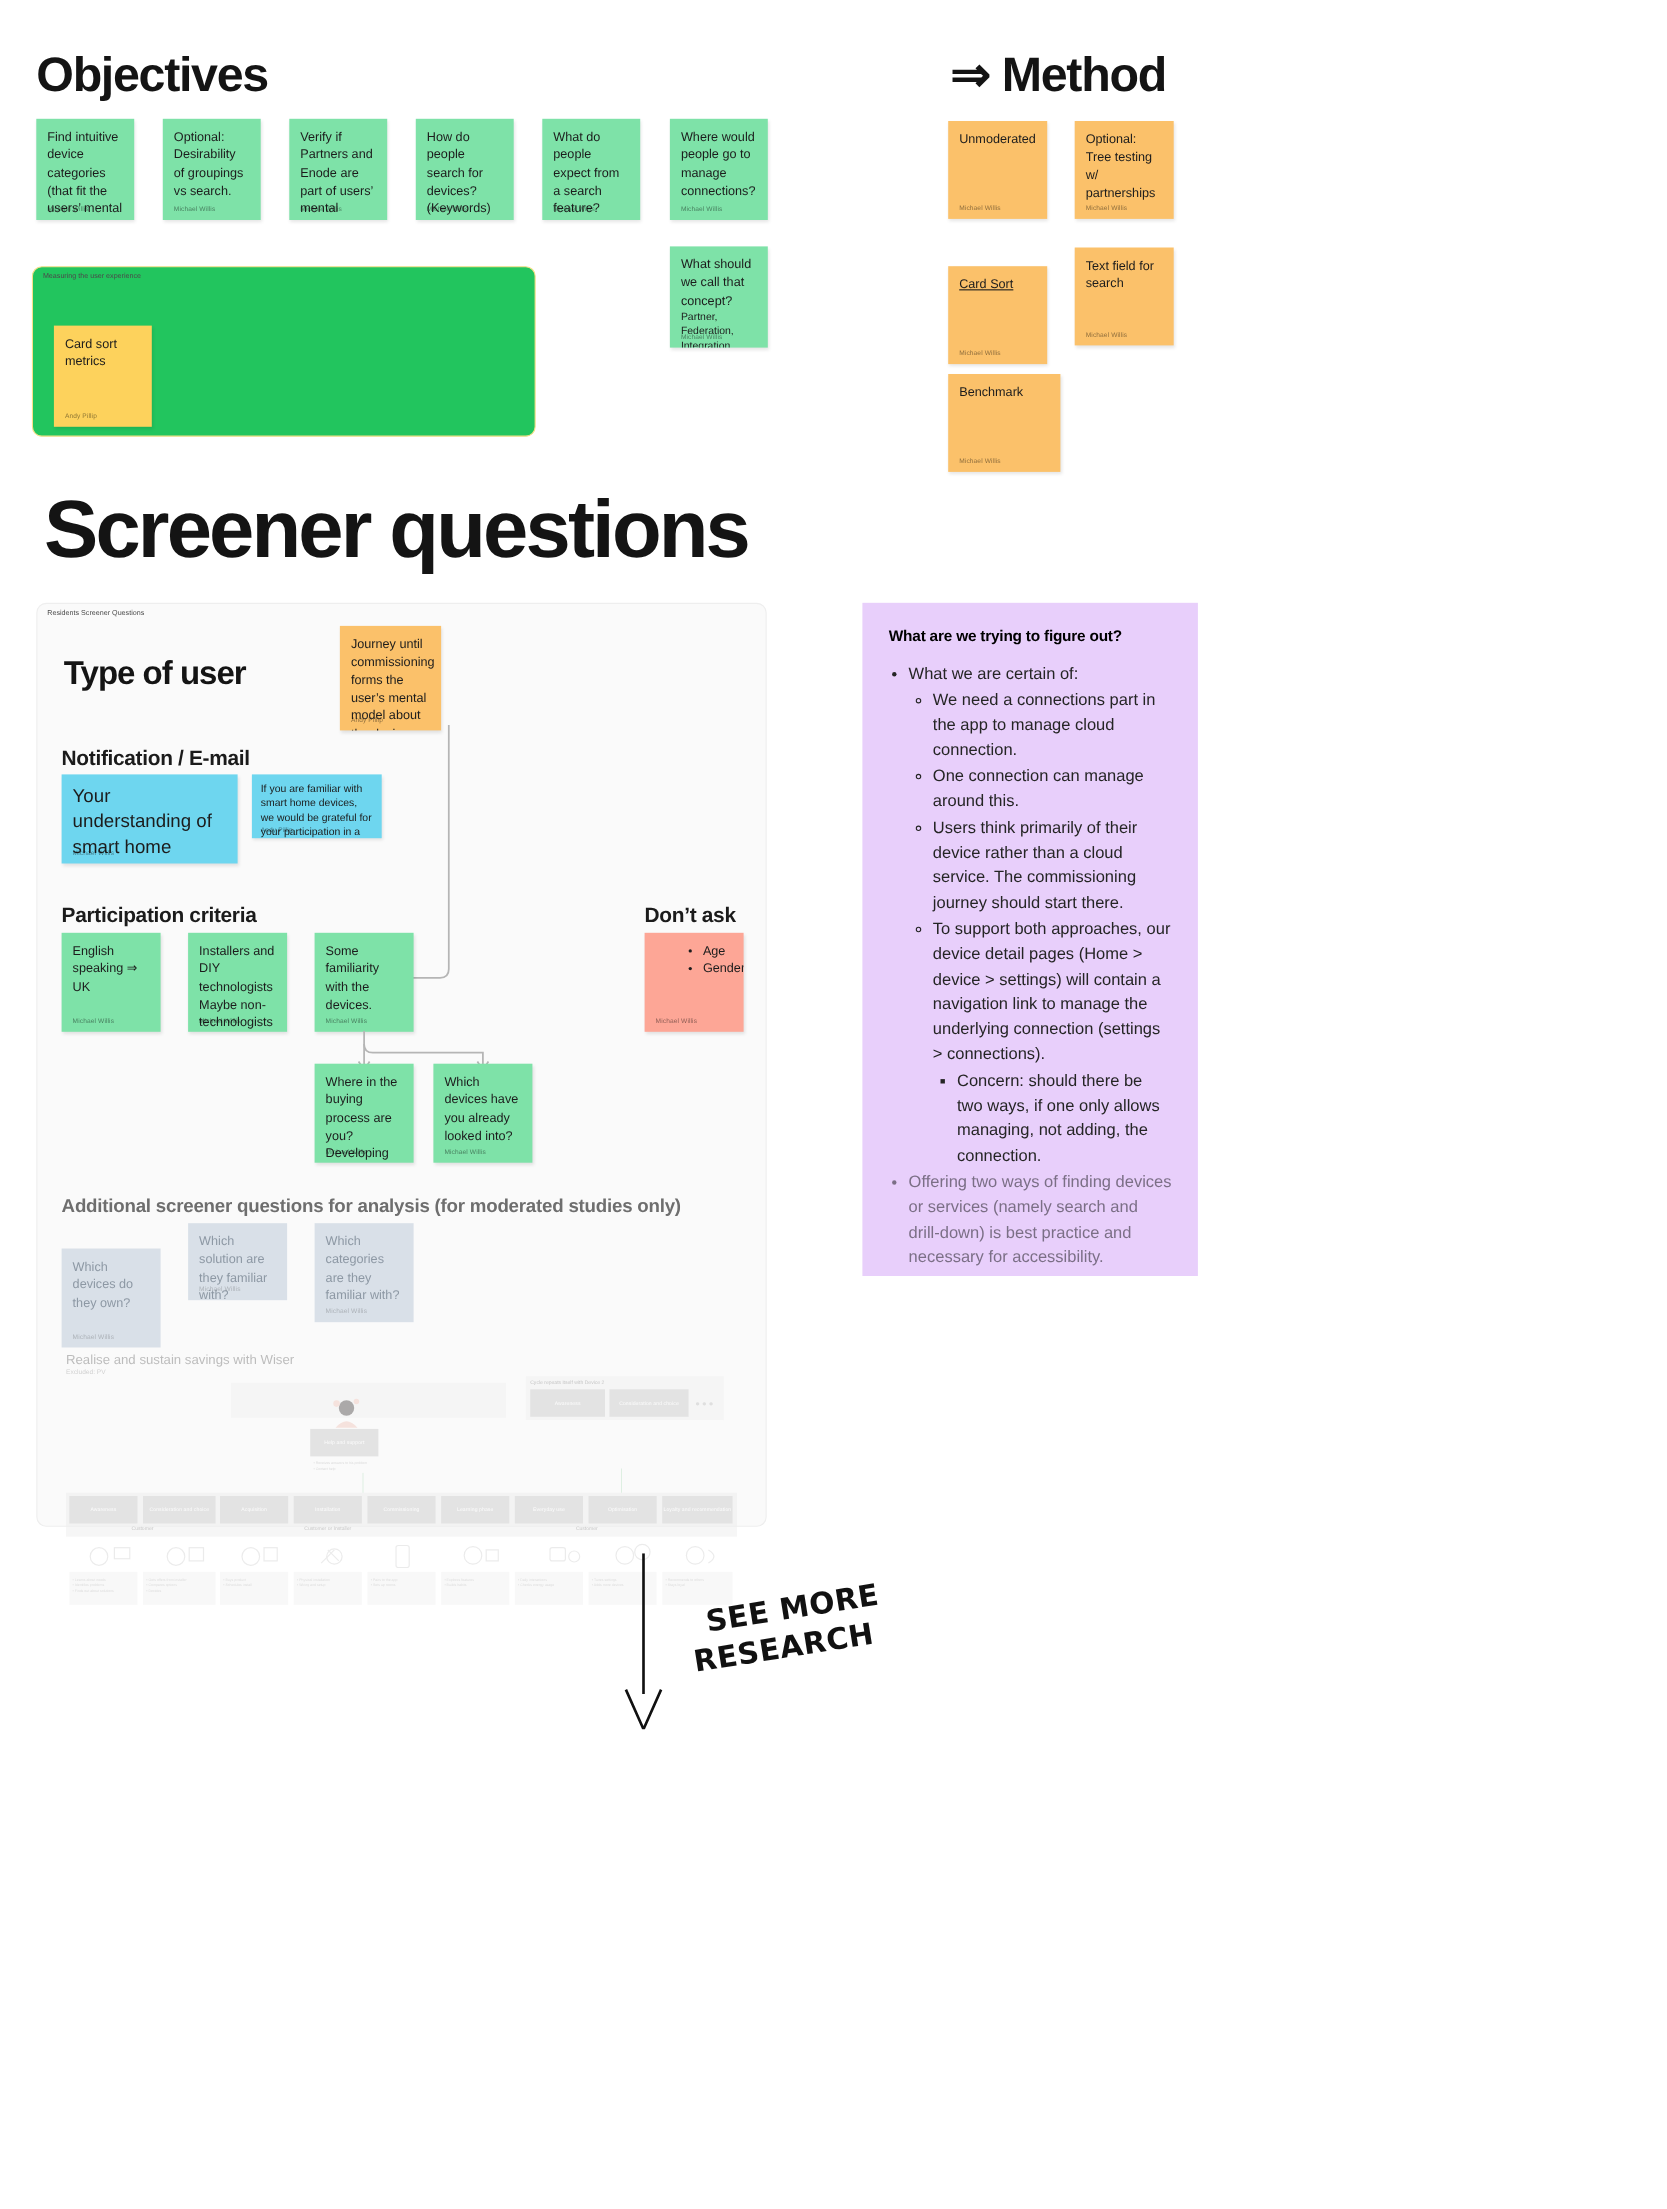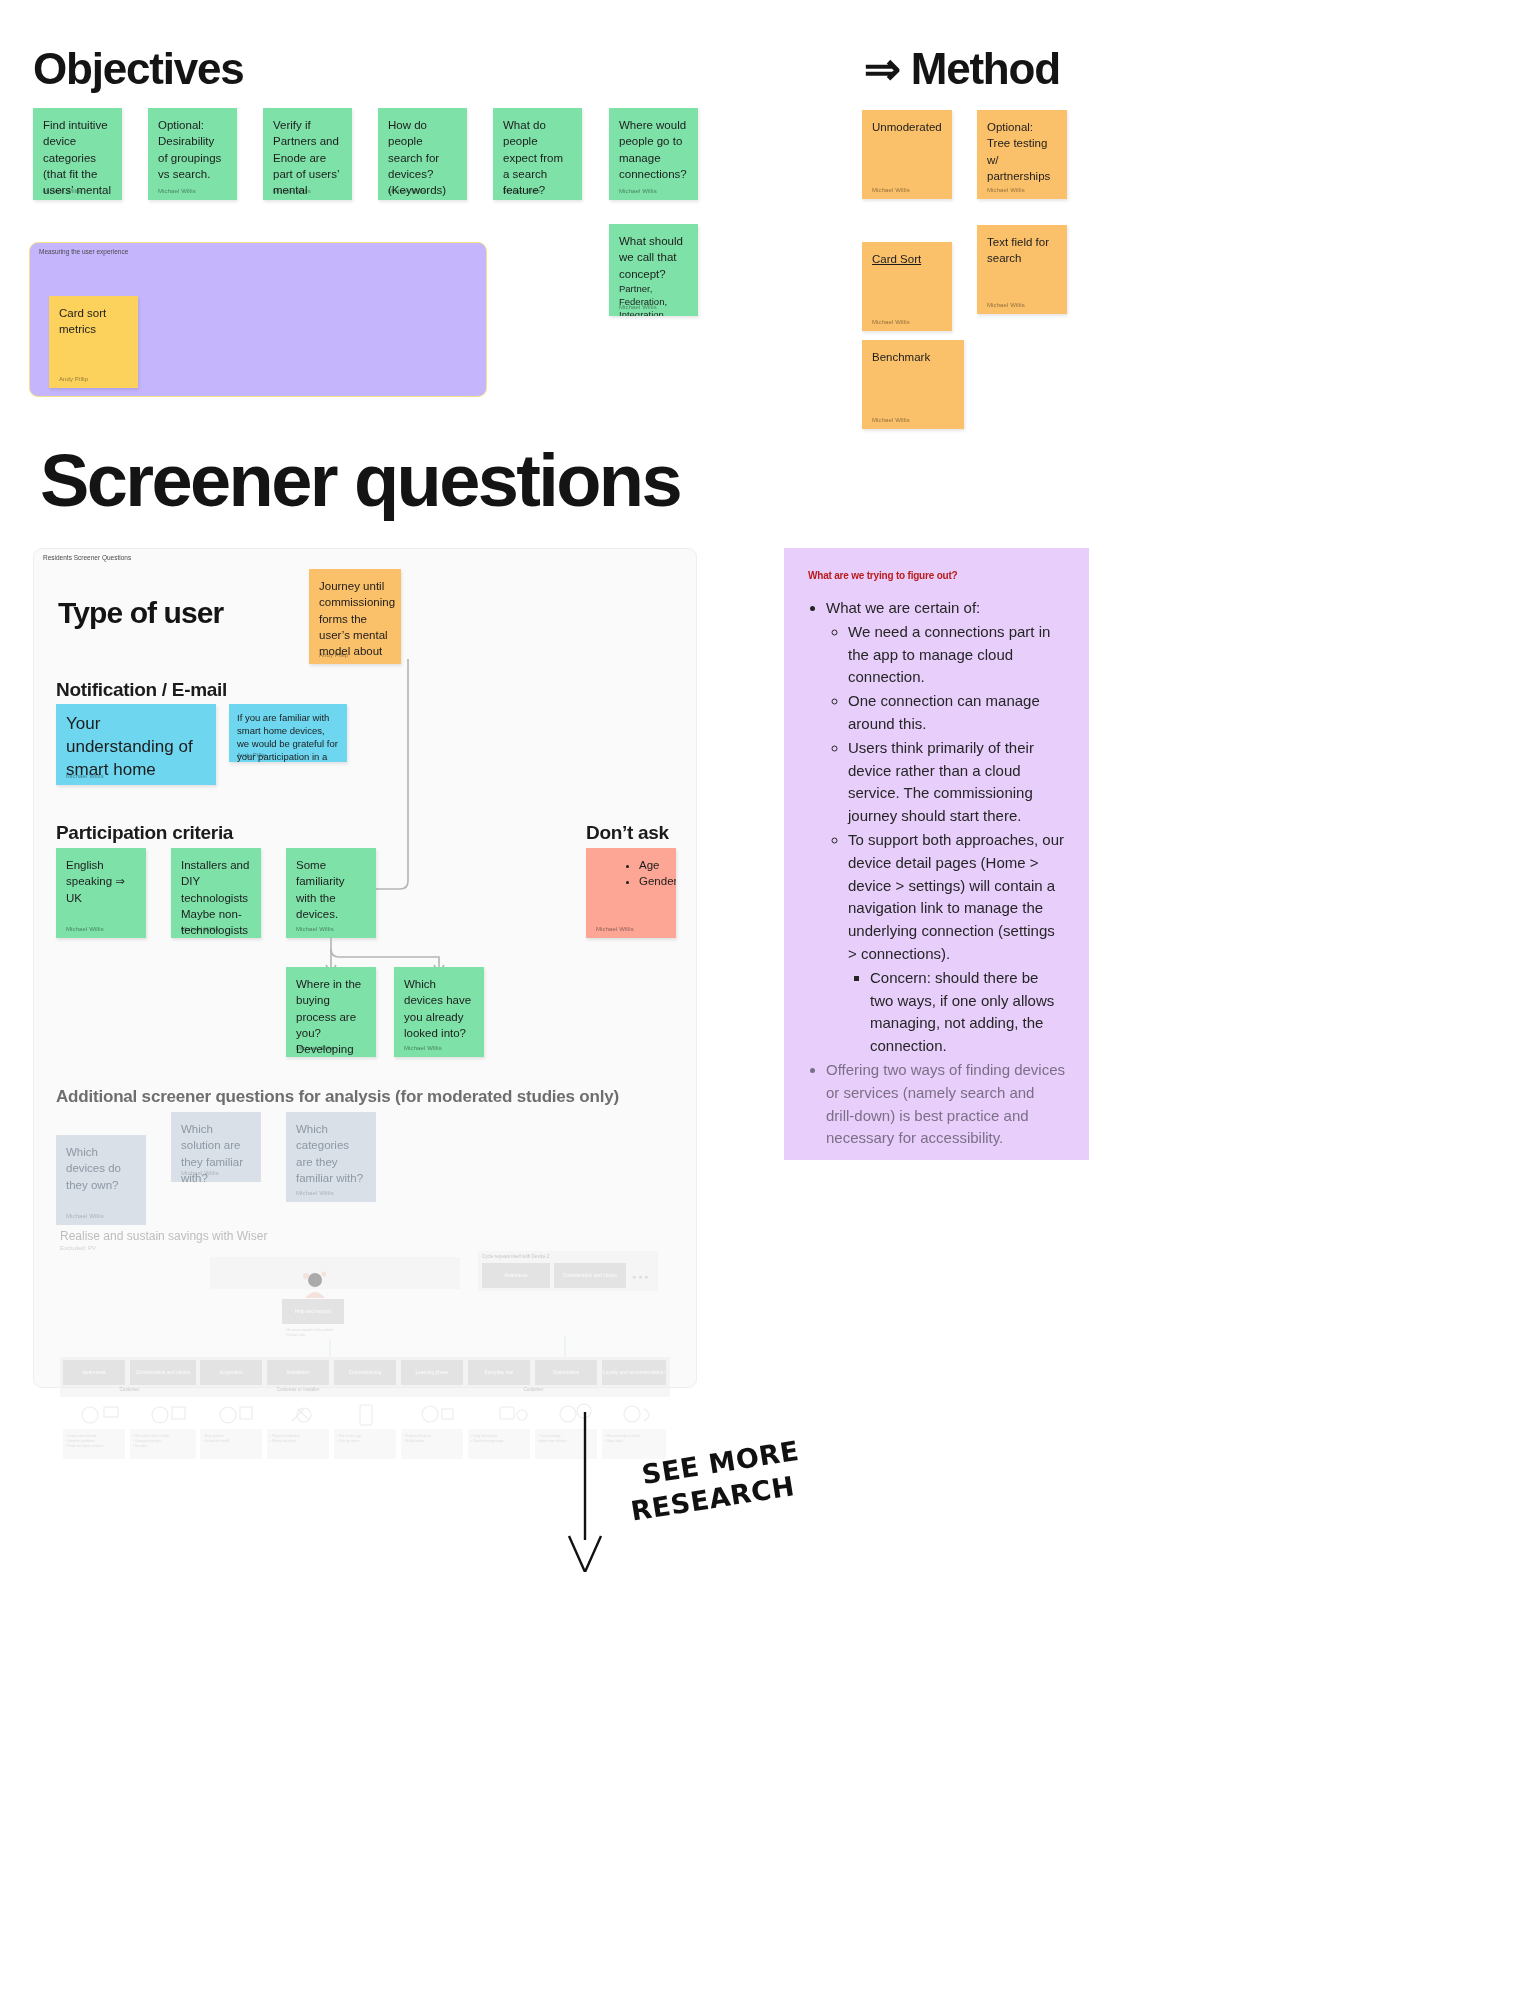--- a/index.html
+++ b/index.html
@@ -44,28 +44,28 @@
   .grey .author{ color:rgba(0,0,0,.22); }
 
   .note.big .body{ font-size:17px; line-height:1.35; }
 
   
   .frame{ position:absolute; border-radius:9px; }
   .frame > .flabel{
     position:absolute; top:-0px; left:9px; font-size:6.5px; color:#4a4a4a;
     padding-top:5px;
   }
-  .frame-yellow{ background:#c4b5fd; border:1px solid #f7e08a;padding-left:20px; }
+  .frame-yellow{ background:#22c55e; border:1px solid #f7e08a;padding-left:20px; }
   .frame-grey{ background:#fafafa; border:1px solid #eeeeee; }
 
   
   .purple{
     position:absolute; background:#e8cffb; padding:22px 24px 20px 24px;
   }
-  .purple h3{ font-size:10px; font-weight:bold; color:#b91c1c; letter-spacing:-.2px; }
+  .purple h3{ font-size:14px; font-weight:bold; color:#000000; letter-spacing:-.2px; }
   .purple ul{ margin:16px 0 0 18px; }
   .purple ul ul{ margin:0 0 0 22px; }
   .purple li{ font-size:15px; line-height:1.52; color:#252525; margin-bottom:1px; }
   .purple li.faded{ color:#7b6f86; }
 
   
   .jm{ position:absolute; opacity:.55; }
   .jm-title{ font-size:12px; color:#8b8b8b; }
   .jm-sub{ font-size:6px; color:#b0b0b0; margin-top:2px; }
   .jm-chip{

